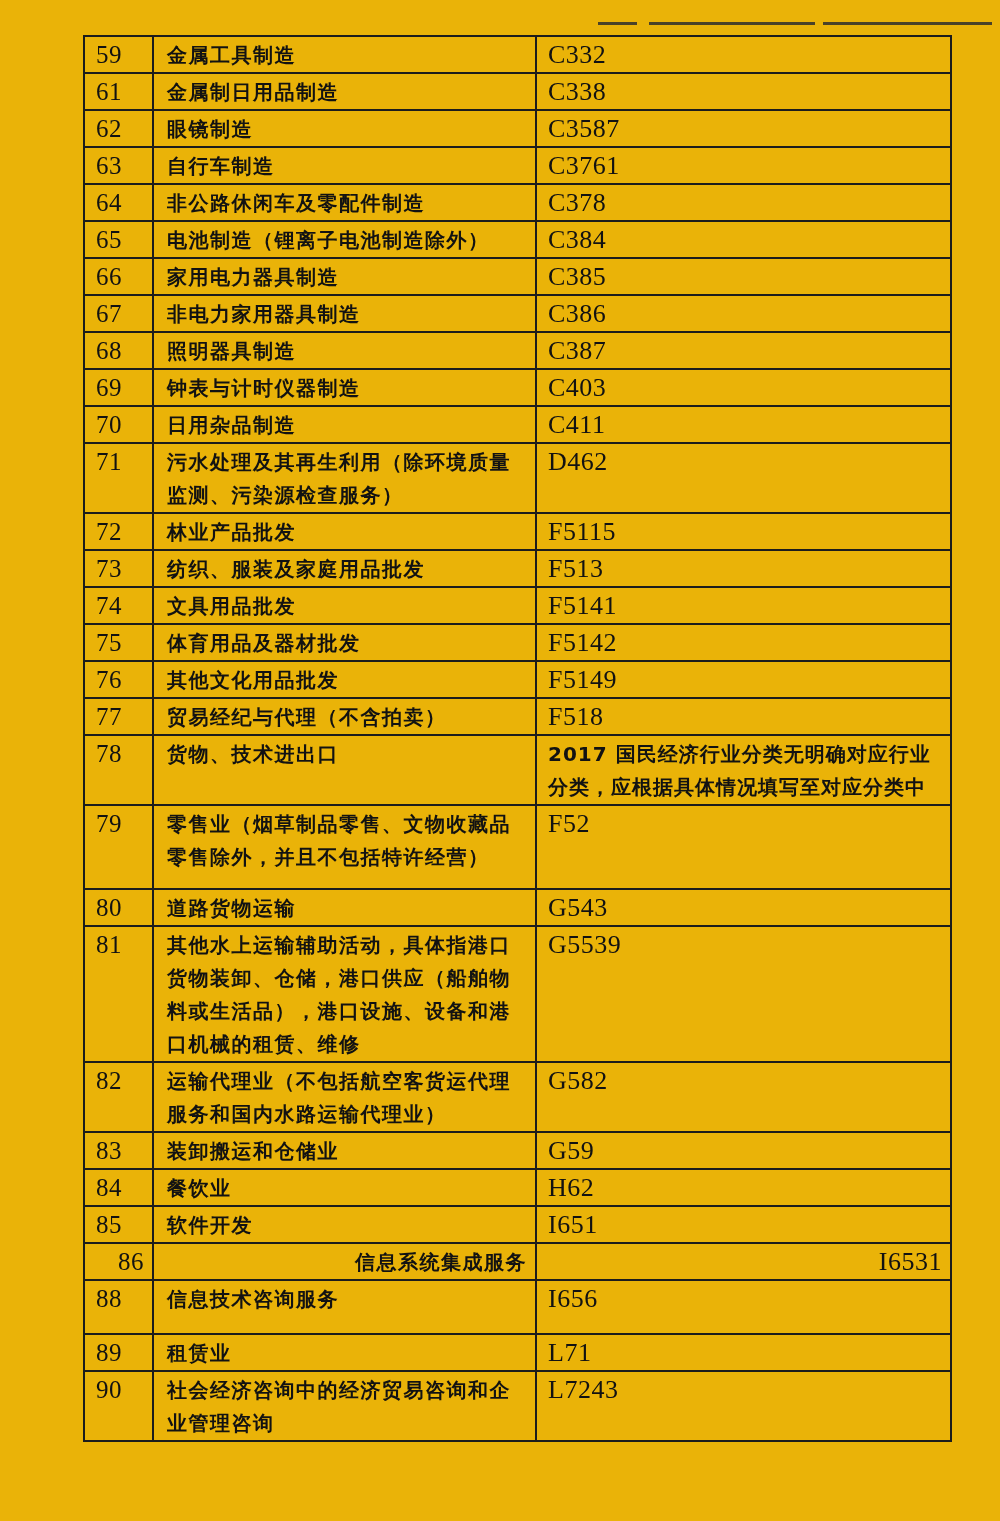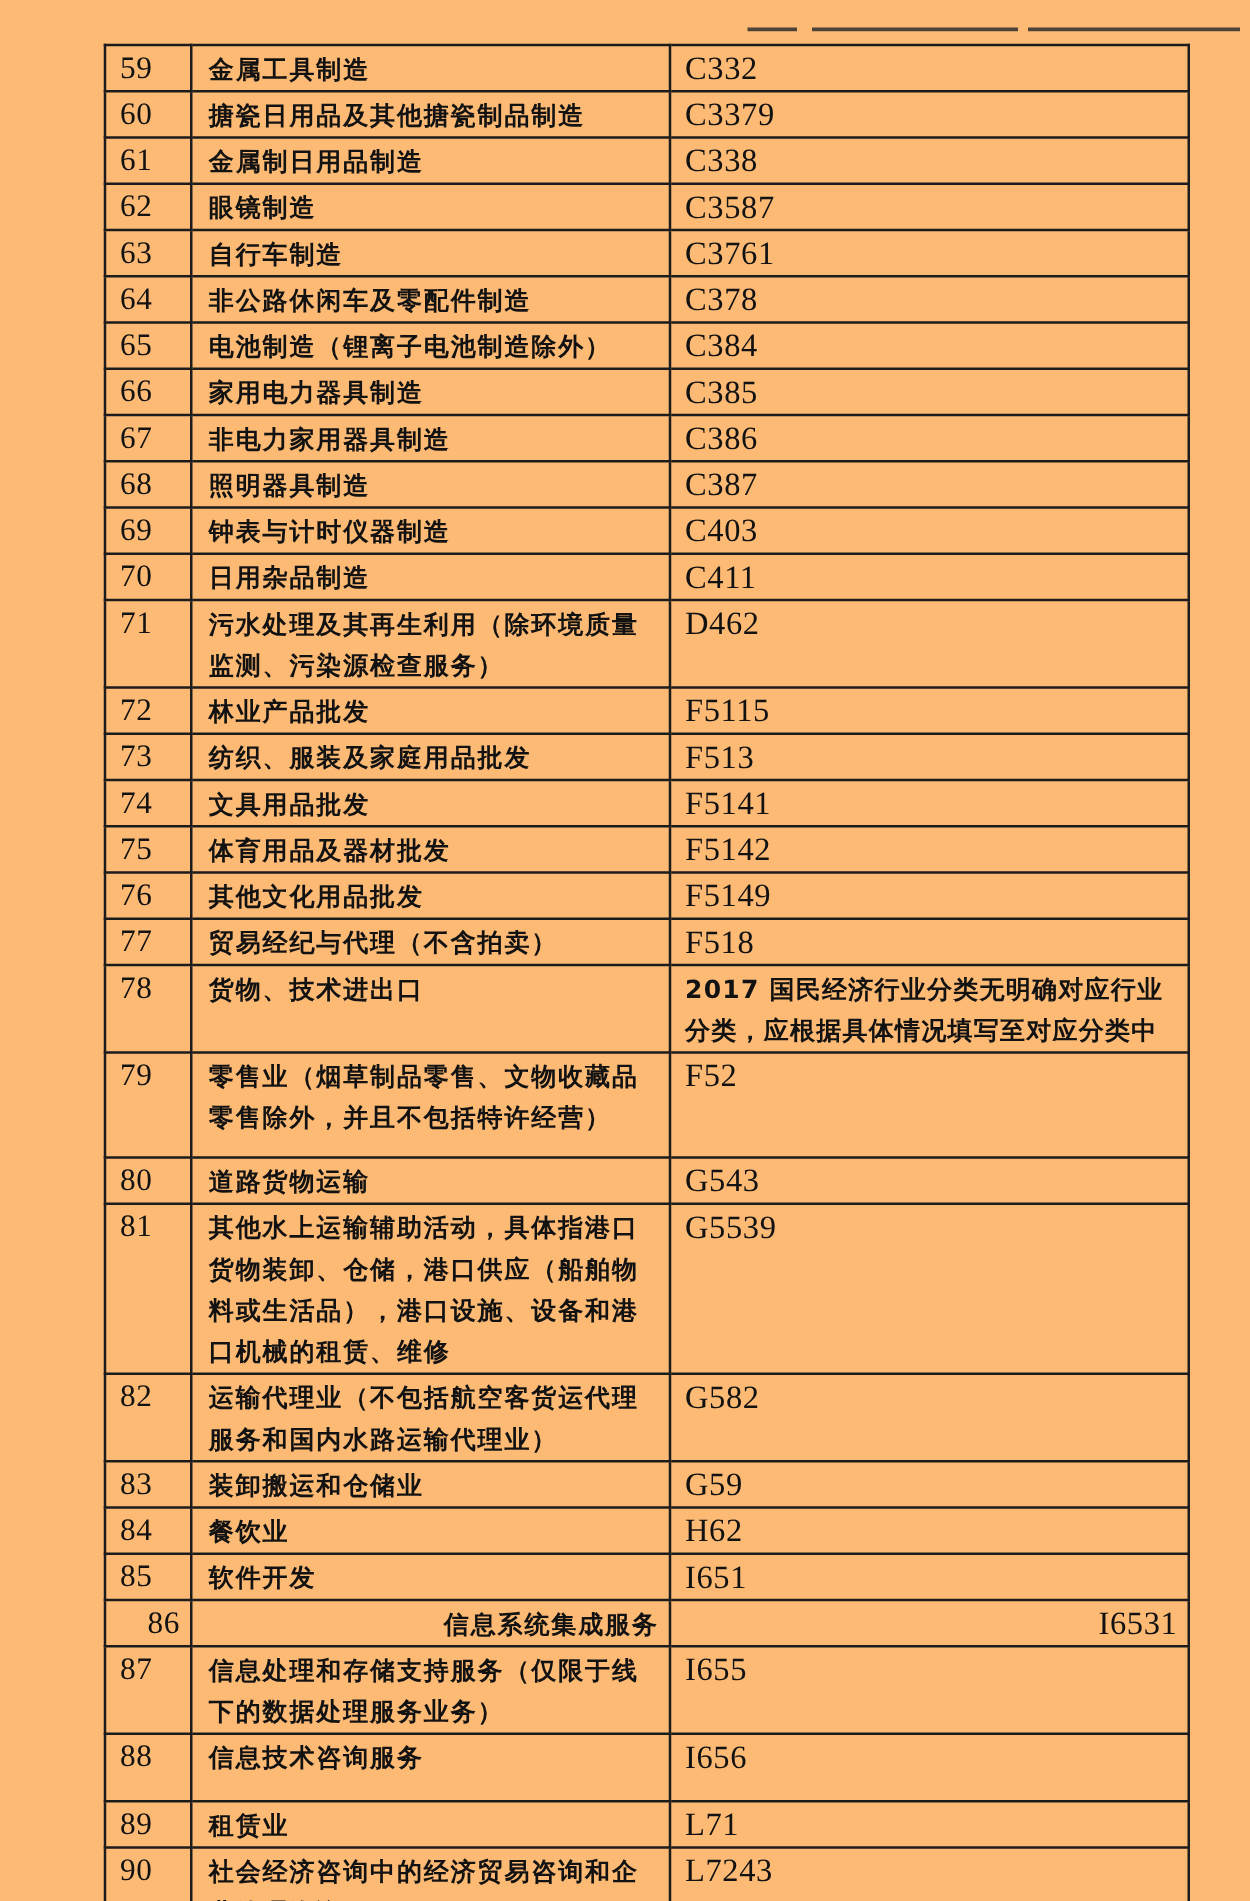--- a/index.html
+++ b/index.html
@@ -3,21 +3,21 @@
 <meta charset="utf-8">
 <style>
   html, body { margin: 0; padding: 0; }
   body {
     width: 1000px; height: 1521px;
     background: #ffffff;
     position: relative;
     font-family: "DejaVu Sans", sans-serif;
     color: #121212;
   }
-  .page { position: absolute; inset: 0; background: #fdba74; overflow: hidden; }
+  .page { position: absolute; inset: 0; background: #eab308; overflow: hidden; }
 
   
   .artifact-line {
     position: absolute; top: 22px; left: 598px; width: 394px; height: 3px;
     background: linear-gradient(90deg,
       #2e2e2e 0 10%, transparent 10% 13%,
       #2e2e2e 13% 55%, transparent 55% 57%,
       #2e2e2e 57% 100%);
     opacity: 0.85;
   }
@@ -73,25 +73,20 @@
       <col style="width:69px">
       <col style="width:383px">
       <col style="width:415px">
     </colgroup>
     <tbody>
         <tr style="height: 33px;">
           <td class="no">59</td>
           <td class="desc">金属工具制造</td>
           <td class="code">C332</td>
         </tr>
-        <tr style="height: 35px;">
-          <td class="no">60</td>
-          <td class="desc">搪瓷日用品及其他搪瓷制品制造</td>
-          <td class="code">C3379</td>
-        </tr>
         <tr style="height: 33px;">
           <td class="no">61</td>
           <td class="desc">金属制日用品制造</td>
           <td class="code">C338</td>
         </tr>
         <tr style="height: 35px;">
           <td class="no">62</td>
           <td class="desc">眼镜制造</td>
           <td class="code">C3587</td>
         </tr>
@@ -208,25 +203,20 @@
         <tr style="height: 36px;">
           <td class="no">85</td>
           <td class="desc">软件开发</td>
           <td class="code">I651</td>
         </tr>
         <tr style="height: 32px; text-align: right;">
           <td class="no">86</td>
           <td class="desc">信息系统集成服务</td>
           <td class="code">I6531</td>
         </tr>
-        <tr style="height: 70px;">
-          <td class="no">87</td>
-          <td class="desc">信息处理和存储支持服务（仅限于线下的数据处理服务业务）</td>
-          <td class="code">I655</td>
-        </tr>
         <tr style="height: 54px;">
           <td class="no">88</td>
           <td class="desc">信息技术咨询服务</td>
           <td class="code">I656</td>
         </tr>
         <tr style="height: 32px;">
           <td class="no">89</td>
           <td class="desc">租赁业</td>
           <td class="code">L71</td>
         </tr>

